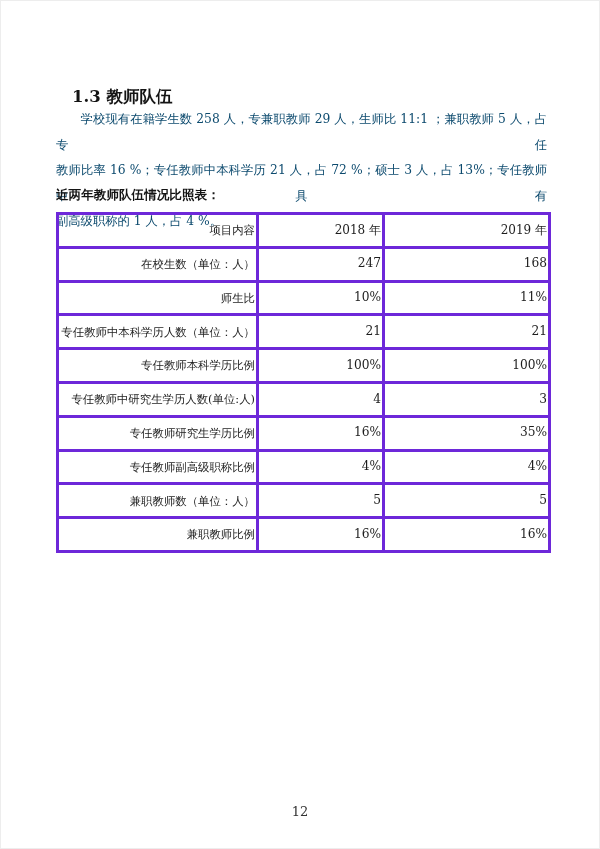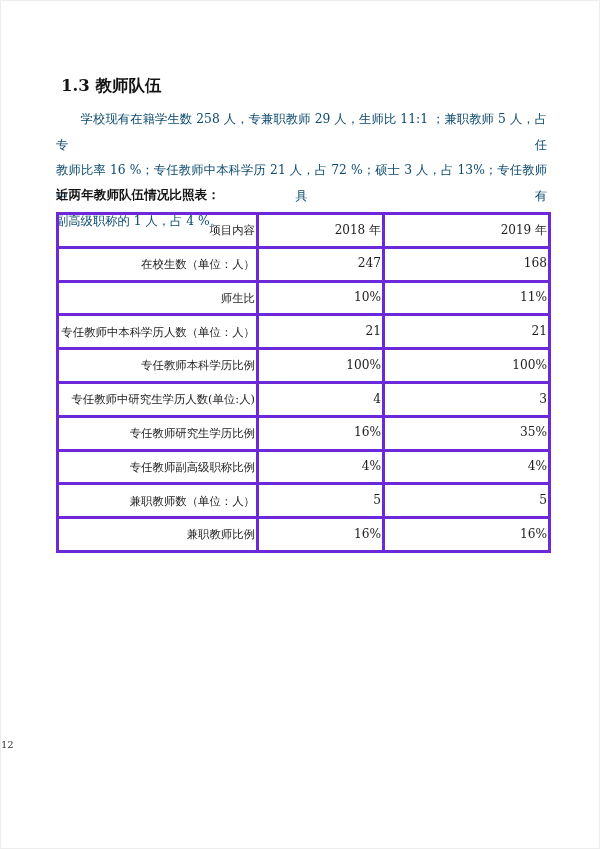--- a/index.html
+++ b/index.html
@@ -15,21 +15,21 @@
     font-family: "DejaVu Serif", "Liberation Serif", serif;
     color: #1d1d1d;
     overflow: hidden;
     box-sizing: border-box;
     border: 1px solid #ededed;
   }
   .heading {
     position: absolute;
     left: 55px;
     top: 69px;
-    margin: 5px;
+    margin: 16px;
     font-size: 16.5px;
     font-weight: bold;
     color: #141414;
   }
   .para {
     position: absolute;
     left: 55px;
     top: 106px;
     width: 491px;
     font-size: 12.3px;
@@ -74,24 +74,24 @@
     overflow: hidden;
   }
   table.cmp th { font-size: 12px; }
   table.cmp td.name, table.cmp th.name {
     font-size: 11.4px;
     white-space: nowrap;
   }
   .pagenum {
     position: absolute;
     left: 0;
-    top: 738px;
+    top: 803px;
     width: 100%;
-    text-align: left;
-    font-size: 10px;
+    text-align: center;
+    font-size: 13px;
     color: #333333;
   }
 </style>
 </head>
 <body>
 
 <div class="page">
 
   <h1 class="heading">1.3 教师队伍</h1>
 

